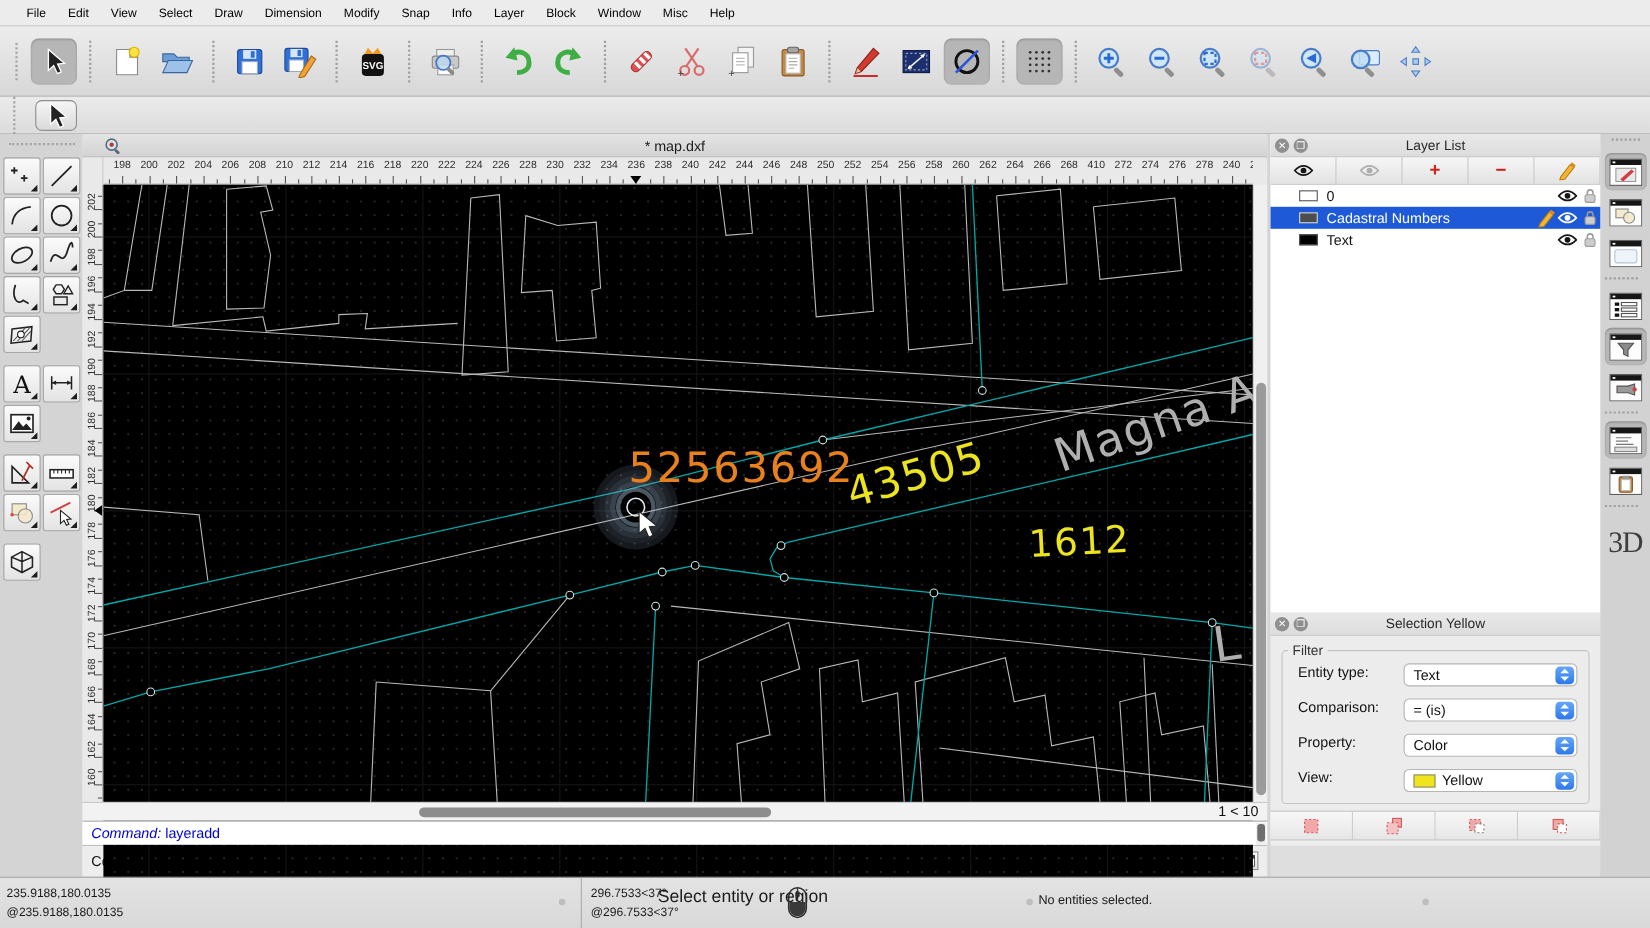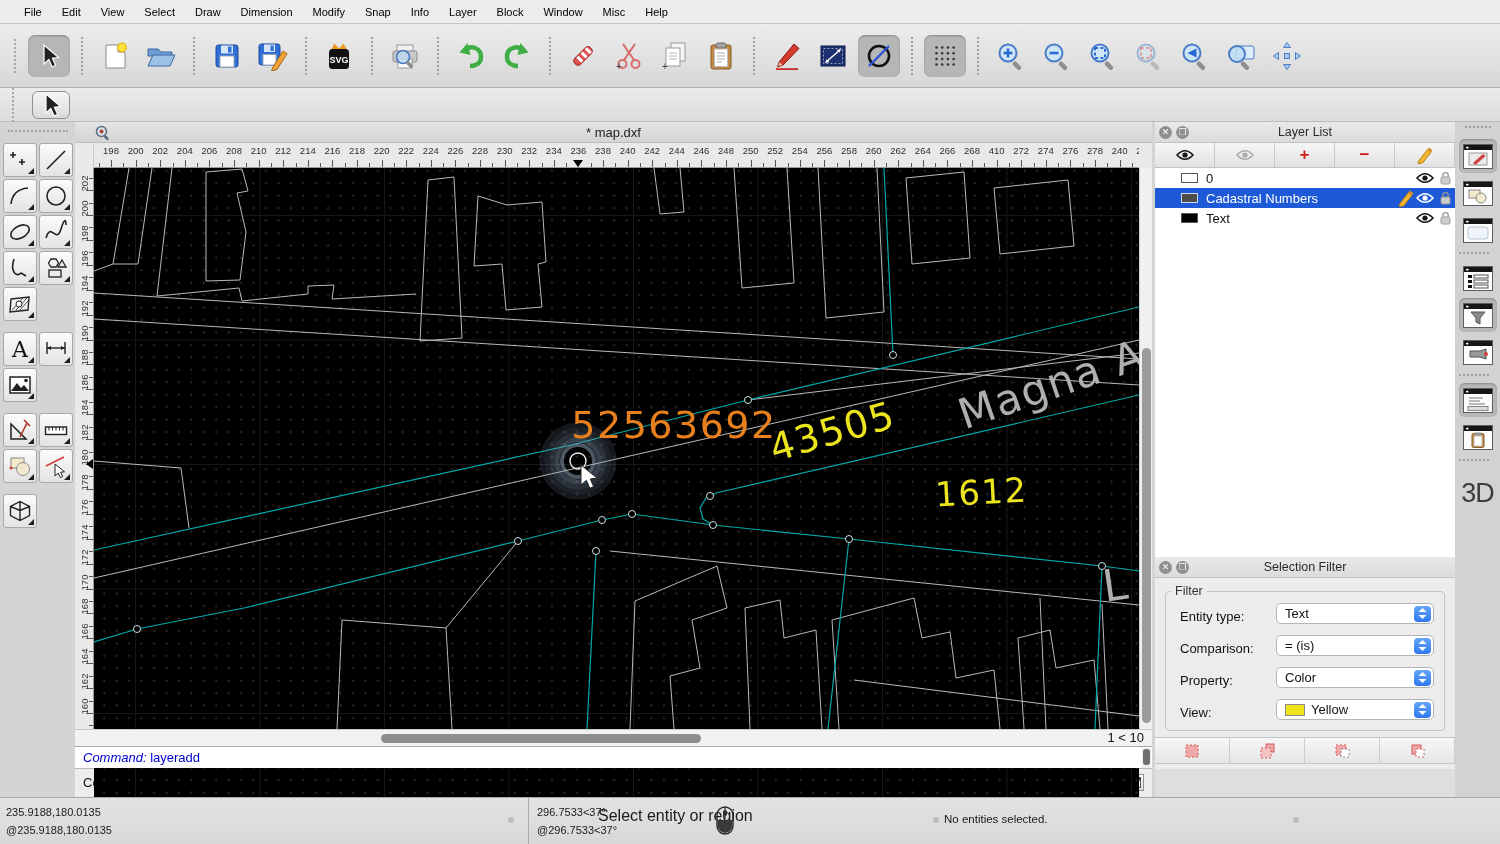--- a/index.html
+++ b/index.html
@@ -65,34 +65,34 @@
 #layer-toolbar{display:flex;height:25px;background:linear-gradient(#f6f6f6,#e2e2e2);border-bottom:1px solid #c2c2c2}
 .lt-btn{flex:1;border-right:1px solid #c9c9c9;display:flex;align-items:center;justify-content:center;font-weight:bold}
 .layer-row{height:20px;display:flex;align-items:center;padding-left:26px;font-size:13px;color:#111;position:relative}
 .layer-row.selected{background:#1e5ad7;color:#fff}
 .lr-swatch{width:17px;height:10px;border:1px solid #555;margin-right:8px;flex:none}
 .lr-name{flex:1;white-space:nowrap;overflow:hidden}
 .lr-ico{width:20px;flex:none;display:flex;justify-content:center}
 #filterpanel{position:absolute;top:435px;left:0;width:300px;height:212px;background:#ececec}
 #filter-label{position:absolute;top:27px;left:16px;font-size:12.5px;color:#333;background:#ececec;padding:0 4px;z-index:2}
 #filter-box{position:absolute;top:34px;left:10px;width:280px;height:140px;border:1px solid #c4c4c4;border-radius:4px}
-.f-row{display:flex;align-items:flex-end;margin:11px 10px 0 14px}
+.f-row{display:flex;align-items:flex-start;margin:11px 10px 0 14px}
 .f-label{width:96px;font-size:13px;color:#111}
 .f-pill{flex:1;height:21px;background:#fff;border:1px solid #b5b5b5;border-radius:5px;display:flex;align-items:center;font-size:13px;color:#111;padding-left:8px;position:relative}
 .f-spin{position:absolute;right:2px;top:1.5px;width:17px;height:16px;border-radius:4px;background:linear-gradient(#66a6f8,#2d78ee);display:flex;align-items:center;justify-content:center}
 .f-swatch{width:20px;height:12px;background:#f0e41c;border:1px solid #8a8a8a;margin-right:6px}
 #filter-actions{position:absolute;bottom:5px;left:0;width:300px;height:27px;display:flex;background:linear-gradient(#f7f7f7,#e6e6e6);border-top:1px solid #c6c6c6;border-bottom:1px solid #c6c6c6}
 .fa-btn{flex:1;border-right:1px solid #cdcdcd;display:flex;align-items:center;justify-content:center}
 
 #dock{position:absolute;top:122px;left:1455px;width:45px;height:675px;background:#d2d2d2;display:flex;flex-direction:column;align-items:center;padding-top:4px}
 .dock-handle{width:26px;height:4px;border-top:2px dotted #a0a0a0;margin-bottom:6px}
 .dock-btn{width:38px;height:34px;border-radius:6px;display:flex;align-items:center;justify-content:center;margin:3px 0}
 .dock-btn.active{background:#b8b8b8;box-shadow:inset 0 1px 2px rgba(0,0,0,.25)}
 .dock-sep{width:30px;height:4px;border-top:2px dotted #a0a0a0;margin:5px 0}
-#dock-3d{font-size:27px;color:#3d3d3d;font-family:Liberation Sans, sans-serif;font-weight:200;margin-top:10px;letter-spacing:-1px}
+#dock-3d{font-size:27px;color:#3d3d3d;font-family:Liberation Serif, serif;font-weight:200;margin-top:10px;letter-spacing:-1px}
 
 #statusbar{position:absolute;top:797px;left:0;width:1500px;height:47px;background:linear-gradient(#e3e3e3,#d8d8d8);border-top:1px solid #a8a8a8}
 #statusbar .s-txt{position:absolute;font-size:11px;color:#1a1a1a;white-space:nowrap}
 .s-div{position:absolute;left:528px;top:0;width:1px;height:47px;background:#ababab}
 .s-dot{position:absolute;width:6px;height:6px;border-radius:3px;background:#bdbdbd}
 </style>
 </head>
 <body>
 
 <div id="menubar">
@@ -845,21 +845,21 @@
               <path d="M3 6 V4.2 a2.6 2.6 0 0 1 5.2 0 V6" fill="none" stroke="#9a9a9a" stroke-width="1.4"></path>
             </svg>
           </span>
         </div>
       </div>
   </div>
   <div id="filterpanel">
     <div class="panel-hdr">
       <div class="win-btn b1">✕</div>
       <div class="win-btn b2">❐</div>
-      <span>Selection Filter</span>
+      <span>Selection Yellow</span>
     </div>
     <div id="filter-label">Filter</div>
     <div id="filter-box">
         <div class="f-row">
           <span class="f-label">Entity type:</span>
           <div class="f-pill">
             <span>Text</span>
             <span class="f-spin">
               <svg width="11" height="13" xmlns="http://www.w3.org/2000/svg">
                 <path d="M5.5 1 L9.5 5 H1.5 Z" fill="#fff"></path>

